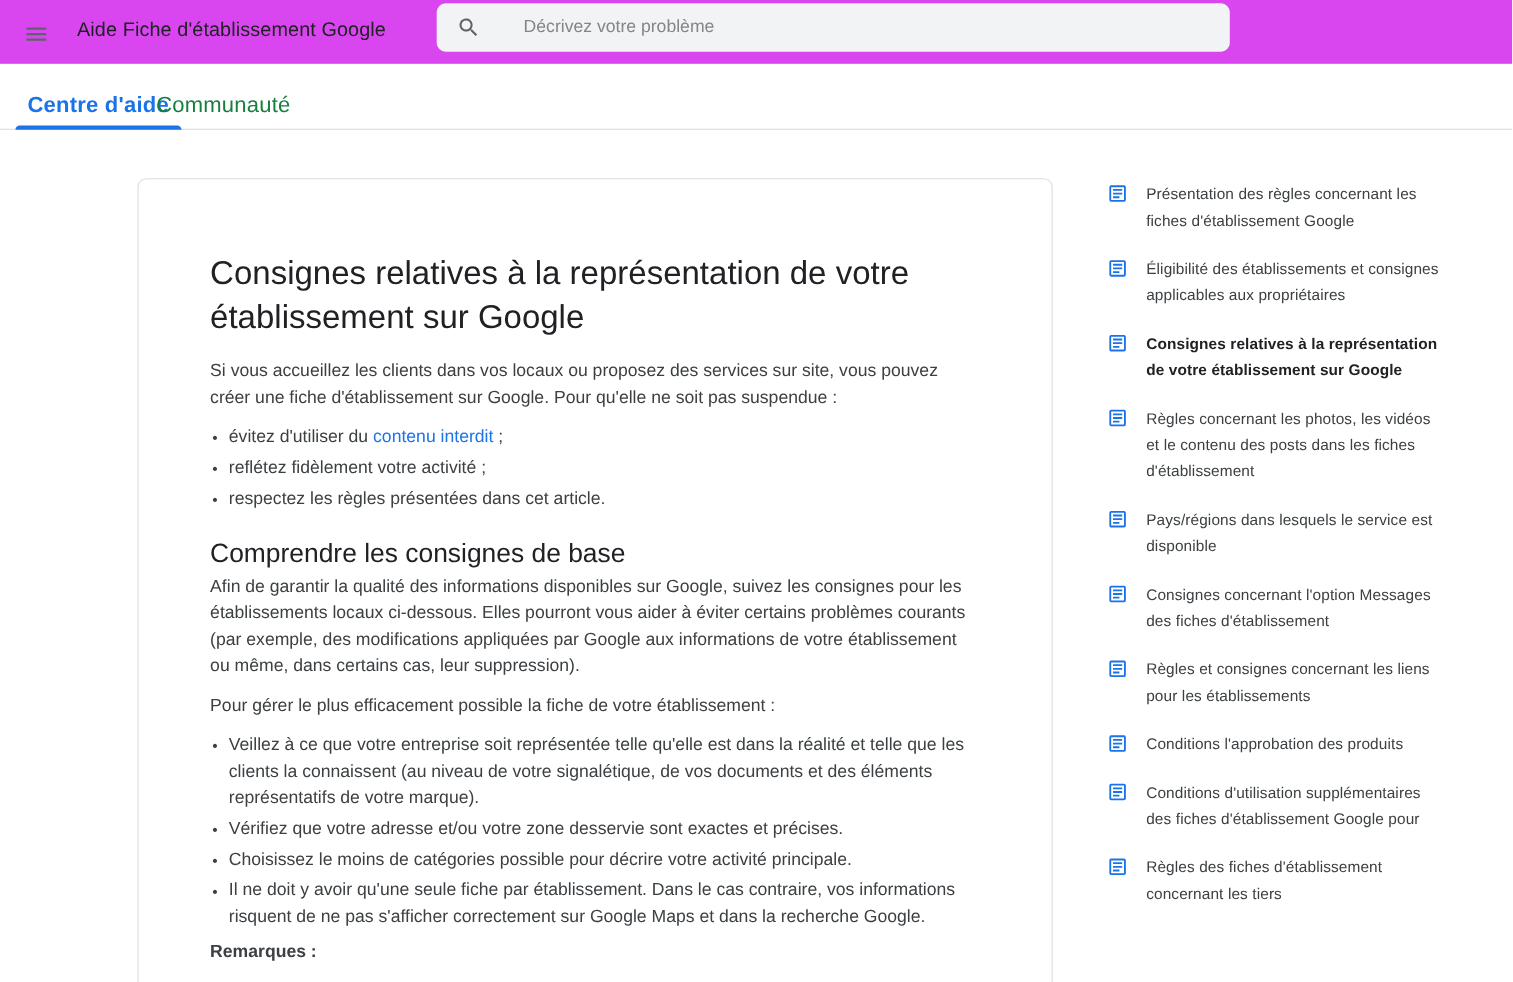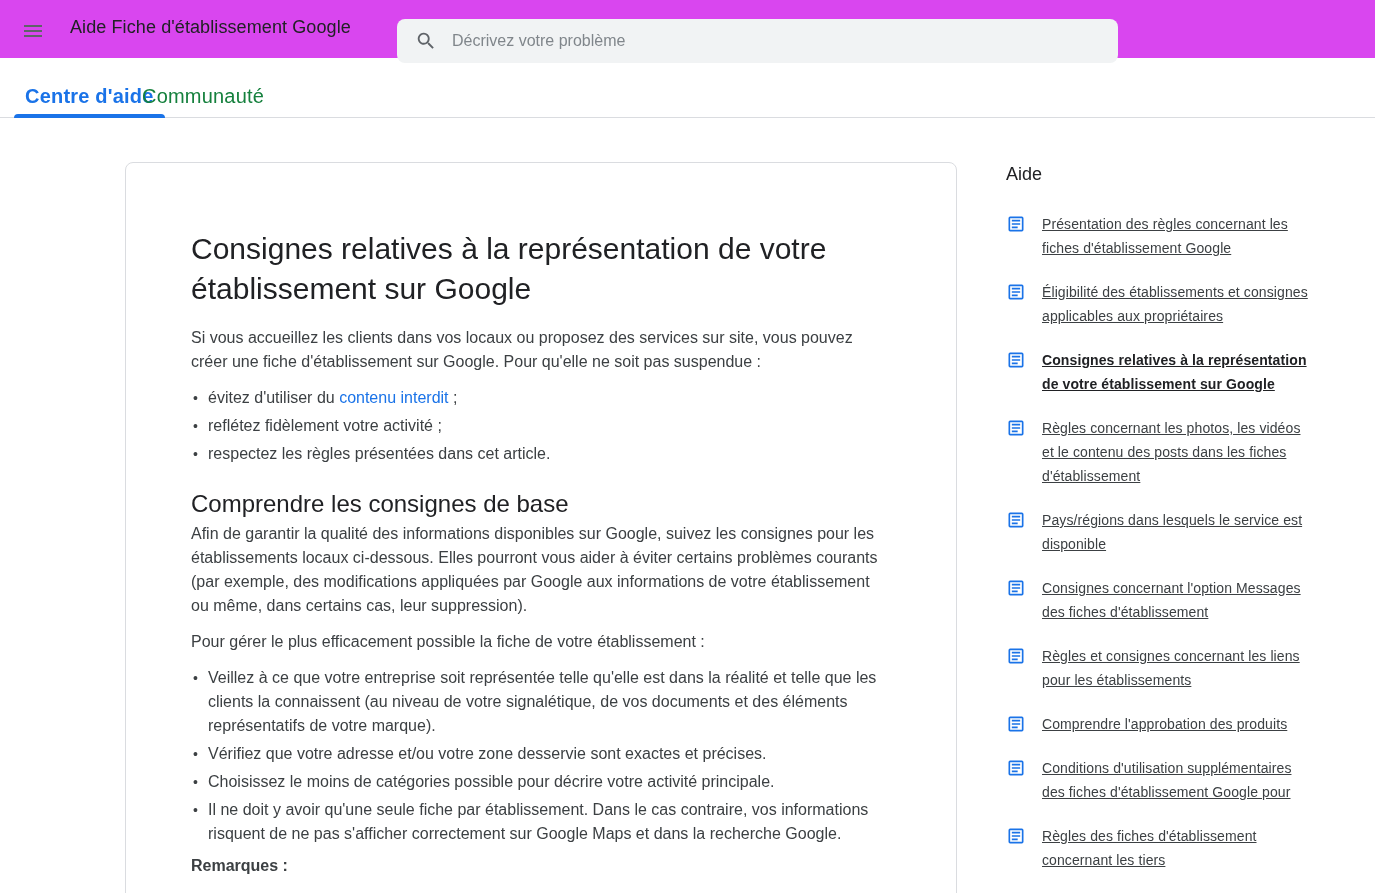--- a/index.html
+++ b/index.html
@@ -15,22 +15,22 @@
   .menu-btn {
     position:absolute; left:13px; top:11px; width:40px; height:40px;
     border:none; background:transparent; cursor:pointer;
     display:flex; align-items:center; justify-content:center; border-radius:50%;
   }
   .app-title {
     position:absolute; left:70px; top:17px; font-size:18px; color:#202124;
     text-decoration:none; white-space:nowrap; letter-spacing:0.1px;
   }
   .searchbar {
-    position:absolute; left:397px; top:19px; width:721px; height:44px;
-    background:#f1f3f4; border-radius:8px; display:flex; align-items:center;
+    position:absolute; left:397px; top:3px; width:721px; height:44px;
+    background:#f1f3f4; border-radius:8px; display:flex; align-items:center;gap:24px;
   }
   .searchbar .s-icon { margin-left:18px; display:flex; align-items:center; }
   .searchbar input {
     flex:1; height:100%; border:none; outline:none; background:transparent;
     font-family:"Liberation Sans", sans-serif;
     font-size:16px; color:#202124; padding-left:15px;
   }
   .searchbar input::placeholder { color:#80868b; opacity:1; }
 
   
@@ -79,21 +79,21 @@
   .remarks { font-weight:bold; color:#202124; font-size:16px; line-height:24px; margin-top:8px; }
 
   
   .sidebar { position:absolute; left:1006px; top:164px; width:306px; }
   .sidebar h3 { font-size:18px; font-weight:400; color:#202124; margin-bottom:27px; }
   .side-item {
     display:flex; align-items:flex-start; margin-bottom:20px;
     text-decoration:none; cursor:pointer;
   }
   .side-item .doc-icon { flex:0 0 20px; margin-right:16px; margin-top:2px; display:flex; }
-  .side-item .lbl { font-size:14px; line-height:24px; color:#3c4043; letter-spacing:0.1px;text-decoration:underline; }
+  .side-item .lbl { font-size:14px; line-height:24px; color:#3c4043; letter-spacing:0.1px; }
   .side-item.current .lbl { font-weight:bold; color:#202124; }
 </style>
 </head>
 <body>
 
 <div class="page">
 
   <div class="header">
     <button class="menu-btn">
       <span style="display:flex;">
@@ -141,21 +141,20 @@
       <li>Veillez à ce que votre entreprise soit représentée telle qu'elle est dans la réalité et telle que les clients la connaissent (au niveau de votre signalétique, de vos documents et des éléments représentatifs de votre marque).</li>
       <li>Vérifiez que votre adresse et/ou votre zone desservie sont exactes et précises.</li>
       <li>Choisissez le moins de catégories possible pour décrire votre activité principale.</li>
       <li>Il ne doit y avoir qu'une seule fiche par établissement. Dans le cas contraire, vos informations risquent de ne pas s'afficher correctement sur Google Maps et dans la recherche Google.</li>
     </ul>
 
     <p class="remarks">Remarques :</p>
   </div>
 
   <div class="sidebar">
-    <h3>Aide</h3>
 
     <a class="side-item" href="#">
       <span class="doc-icon">
           <svg width="20" height="20" viewBox="0 0 24 24">
             <path fill="#1a73e8" d="M19 5v14H5V5h14m0-2H5a2 2 0 0 0-2 2v14a2 2 0 0 0 2 2h14a2 2 0 0 0 2-2V5a2 2 0 0 0-2-2z"></path>
             <path fill="#1a73e8" d="M7 7h10v2H7zM7 11h10v2H7zM7 15h7v2H7z"></path>
           </svg>
         </span>
       <span class="lbl">Présentation des règles concernant les fiches d'établissement Google</span>
     </a>
@@ -220,21 +219,21 @@
       <span class="lbl">Règles et consignes concernant les liens pour les établissements</span>
     </a>
 
     <a class="side-item" href="#">
       <span class="doc-icon">
           <svg width="20" height="20" viewBox="0 0 24 24">
             <path fill="#1a73e8" d="M19 5v14H5V5h14m0-2H5a2 2 0 0 0-2 2v14a2 2 0 0 0 2 2h14a2 2 0 0 0 2-2V5a2 2 0 0 0-2-2z"></path>
             <path fill="#1a73e8" d="M7 7h10v2H7zM7 11h10v2H7zM7 15h7v2H7z"></path>
           </svg>
         </span>
-      <span class="lbl">Comprendre l'approbation des produits</span>
+      <span class="lbl">Conditions l'approbation des produits</span>
     </a>
 
     <a class="side-item" href="#">
       <span class="doc-icon">
           <svg width="20" height="20" viewBox="0 0 24 24">
             <path fill="#1a73e8" d="M19 5v14H5V5h14m0-2H5a2 2 0 0 0-2 2v14a2 2 0 0 0 2 2h14a2 2 0 0 0 2-2V5a2 2 0 0 0-2-2z"></path>
             <path fill="#1a73e8" d="M7 7h10v2H7zM7 11h10v2H7zM7 15h7v2H7z"></path>
           </svg>
         </span>
       <span class="lbl">Conditions d'utilisation supplémentaires des fiches d'établissement Google pour</span>

